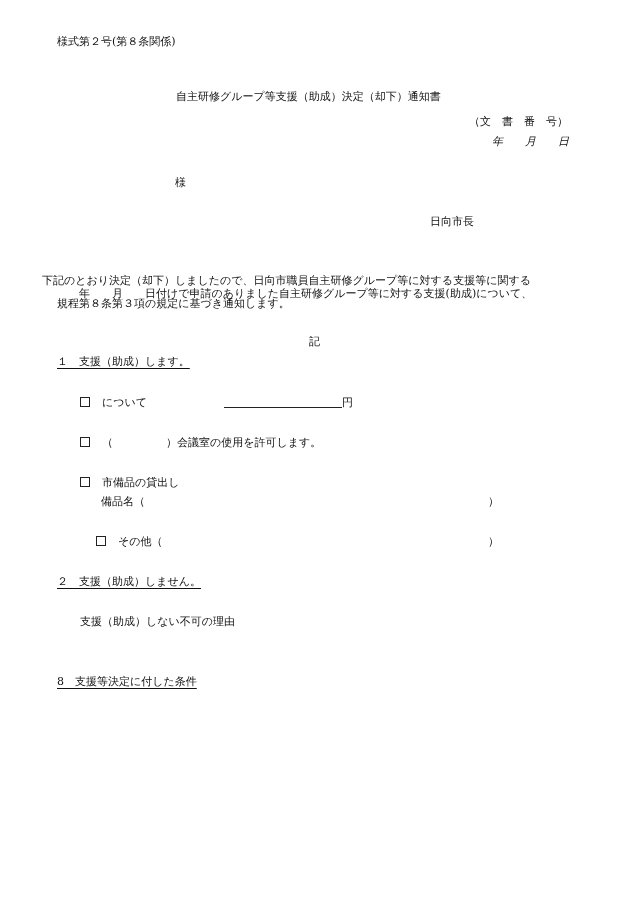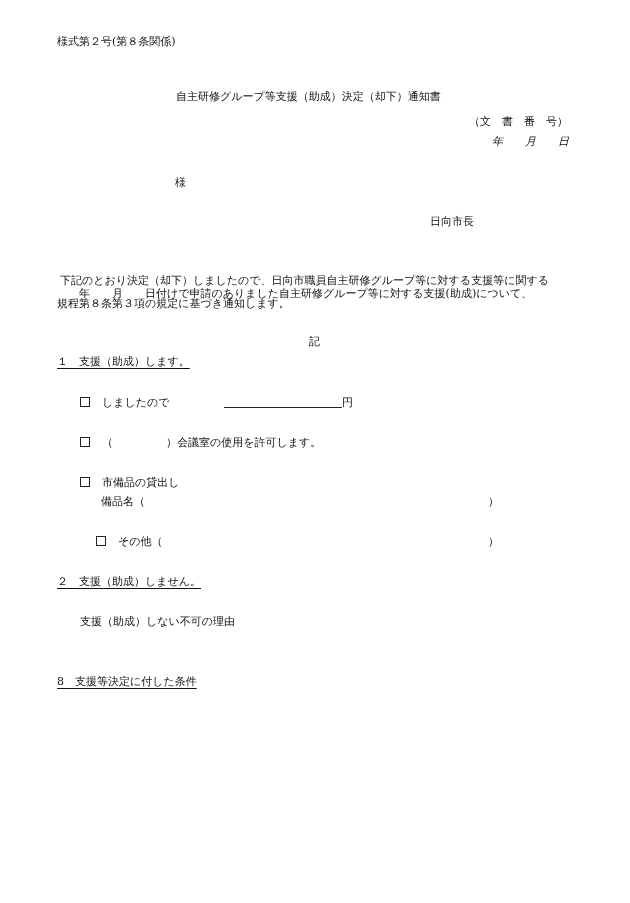--- a/index.html
+++ b/index.html
@@ -46,29 +46,29 @@
 
   <div class="abs" style="left:469px; top:116px;">（文　書　番　号）</div>
 
   <div class="abs" style="left:492px; top:136px;font-style:italic;">年　　月　　日</div>
 
   <div class="abs" style="left:175px; top:177px;">様</div>
 
   <div class="abs" style="left:430px; top:216px;">日向市長</div>
 
   <div class="abs" style="left:57px; top:250px;margin-top:38px;">　　年　　月　　日付けで申請のありました自主研修グループ等に対する支援(助成)について、</div>
-  <div class="abs" style="left:60px; top:275px;">下記のとおり決定（却下）しましたので、日向市職員自主研修グループ等に対する支援等に関する</div>
+  <div class="abs" style="left:42px; top:275px;">下記のとおり決定（却下）しましたので、日向市職員自主研修グループ等に対する支援等に関する</div>
   <div class="abs" style="left:57px; top:298px;">規程第８条第３項の規定に基づき通知します。</div>
 
   <div class="abs" style="left:309px; top:336px;">記</div>
 
   <div class="abs u" style="left:57px; top:356px;">１　支援（助成）します。</div>
 
   <div class="abs" style="left:80px; top:397px;">
-    <span class="checkbox"></span><span>しましたので</span>
+    <span class="checkbox"></span><span>について</span>
   </div>
   <div class="abs" style="left:224px; top:397px;">
     <span class="blank-line"></span><span>円</span>
   </div>
 
   <div class="abs" style="left:80px; top:437px;">
     <span class="checkbox"></span><span>（</span>
   </div>
   <div class="abs" style="left:118px; top:437px; width:48px; height:12px;"></div>
   <div class="abs" style="left:166px; top:437px;">）会議室の使用を許可します。</div>

